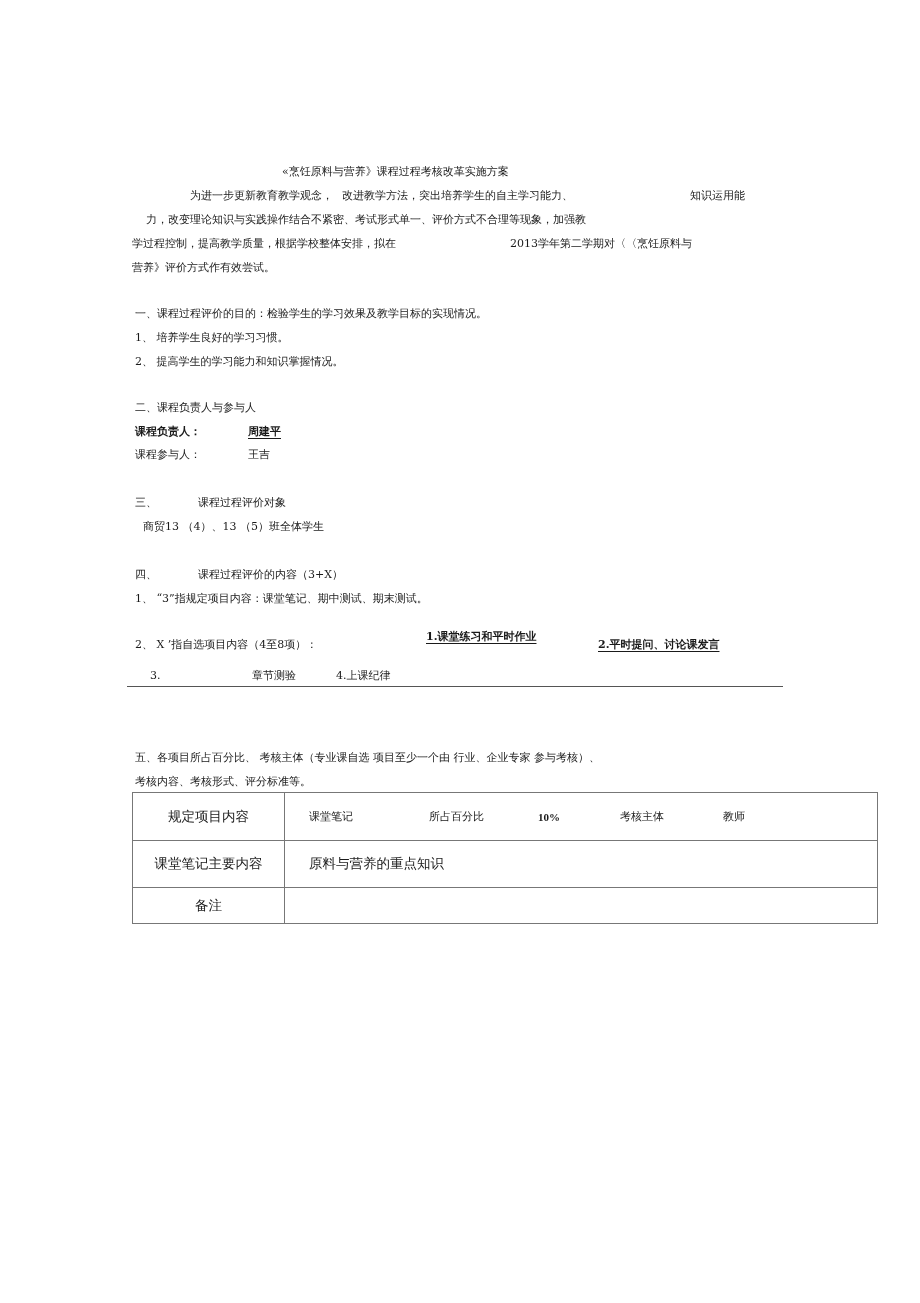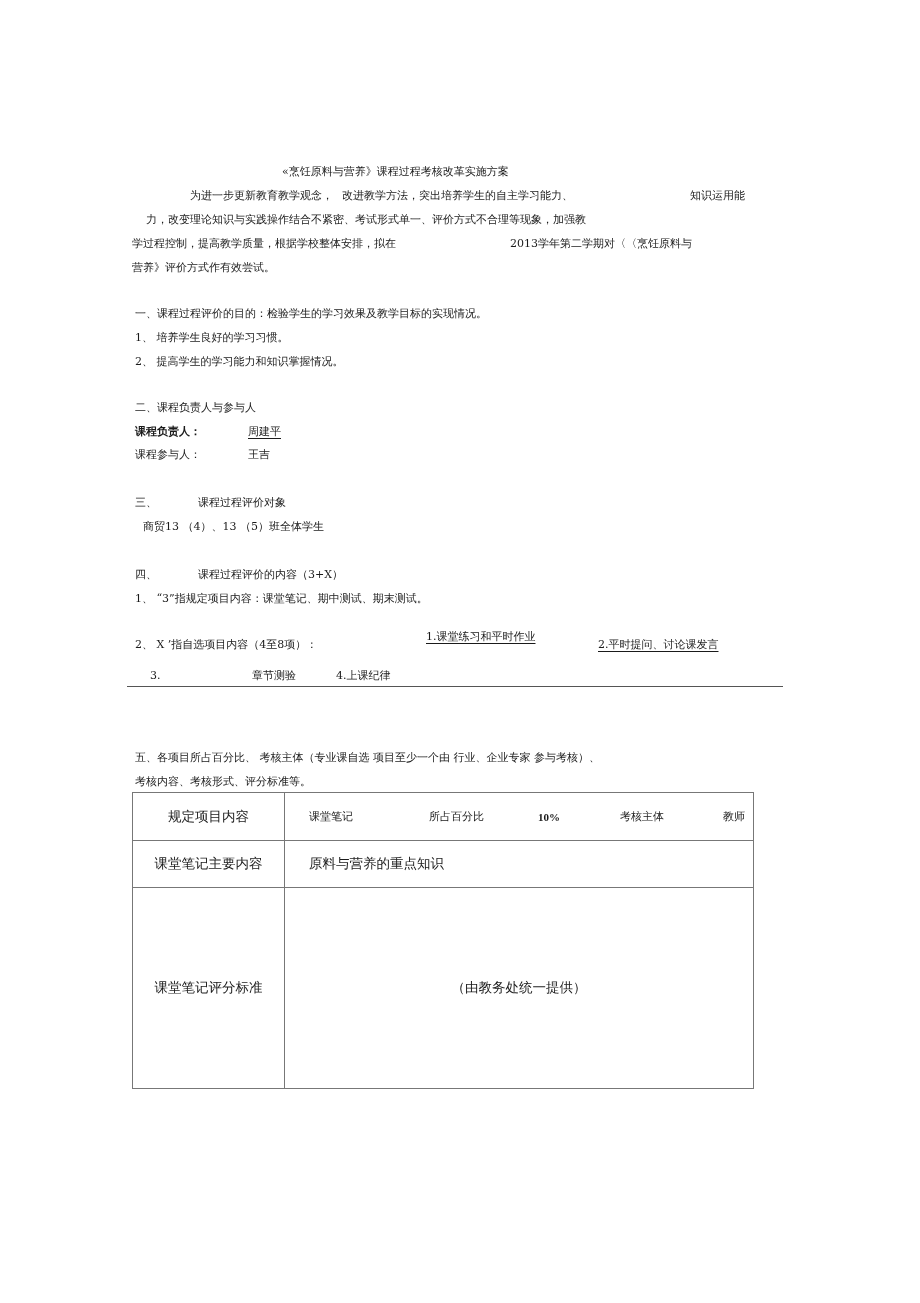--- a/index.html
+++ b/index.html
@@ -1,21 +1,21 @@
 <!DOCTYPE html>
 <html><head>
 <meta charset="utf-8">
 <style>
   html, body { margin:0; padding:0; background:#ffffff; }
   body { width:920px; height:1303px; position:relative; overflow:hidden;
          font-family:"DejaVu Serif", "Liberation Serif", serif; color:#1a1a1a; }
   .t { position:absolute; font-size:11px; line-height:16px; white-space:nowrap; }
-  .u { text-decoration: underline; text-underline-offset:3px; }
+  .u { text-decoration: underline; text-underline-offset:3px;font-weight:bold; }
   .hr { position:absolute; left:127px; width:656px; top:686px; height:0; border-top:1px solid #555; }
-  table.grid { position:absolute; left:132px; top:792px; width:622px; border-collapse:collapse; }
+  table.grid { position:absolute; left:132px; top:792px; width:746px; border-collapse:collapse; }
   table.grid td { border:1px solid #777; font-size:13.5px; padding:0; vertical-align:middle; }
   td.lbl { width:151px; text-align:center; }
   .r1 { height:47px; } .r2 { height:47px;border-radius:17px; } .r3 { height:201px; } .r4 { height:36px; }
   .rowflex { display:flex; align-items:center; height:100%; }
   .b { font-weight:bold; font-family:"Liberation Serif", serif; }
 </style>
 </head>
 <body>
 
 <div class="t" style="left:282px;top:164px;">«烹饪原料与营养》课程过程考核改革实施方案</div>
@@ -80,18 +80,18 @@
         <span class="t b" style="left:253px;top:16px;">10%</span>
         <span class="t" style="left:335px;top:16px;">考核主体</span>
         <span class="t" style="left:438px;top:16px;">教师</span>
       </div>
     </td>
   </tr>
   <tr class="r2">
     <td class="lbl">课堂笔记主要内容</td>
     <td style="padding-left:24px;">原料与营养的重点知识</td>
   </tr>
-  <tr class="r3">
-    <td class="lbl">课堂笔记评分标准</td>
-    <td style="text-align:center;">（由教务处统一提供）</td>
+  <tr class="r4">
+    <td class="lbl">备注</td>
+    <td></td>
   </tr>
 </tbody>
   </table>
 
 </body></html>

